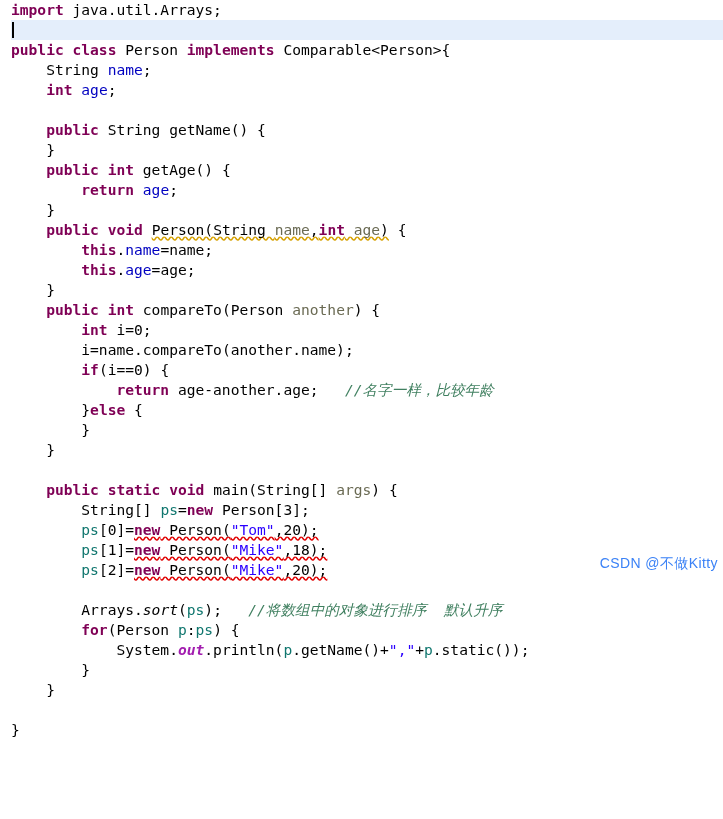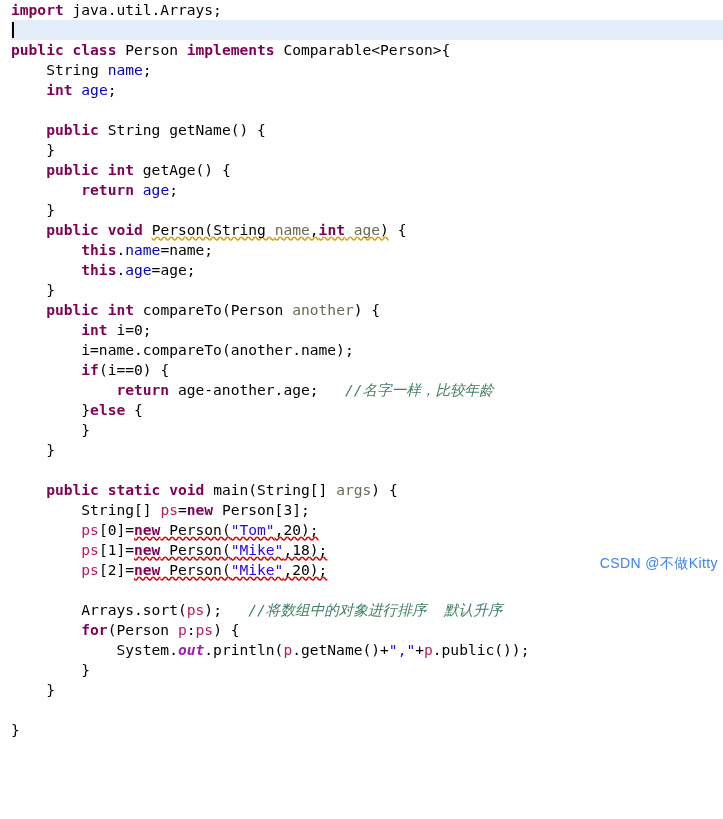--- a/index.html
+++ b/index.html
@@ -53,23 +53,23 @@
     height: 16px;
     background: #000000;
   }
 
   
   .kw   { color: #7f0055; font-weight: bold; }
   .fld  { color: #0000c0; }
   .str  { color: #2a00ff; }
   .cmt  { color: #3f7f5f; font-style: italic; text-align: right; }
   .par  { color: #6a6a53; }
-  .loc  { color: #be185d; }
+  .loc  { color: #0f766e; }
   .sm   { color: #a21caf; font-style: italic; font-weight: bold; }
-  .stm  { }
+  .stm  { font-style: italic; }
   .plain{ color: #000000; }
 
   
   .warn {
     text-decoration: underline wavy #d6a000;
     text-decoration-skip-ink: none;
     -webkit-text-decoration: underline wavy #d6a000;
   }
   .err {
     text-decoration: underline wavy #e00000;
@@ -155,21 +155,21 @@
     <div class="line"><span class="plain">        </span><span class="loc">ps</span><span class="plain">[1]</span><span class="plain">=</span><span class="err"><span class="kw">new</span><span class="plain"> Person(</span><span class="str">"Mike"</span><span class="plain">,18);</span></span></div>
 
     <div class="line"><span class="plain">        </span><span class="loc">ps</span><span class="plain">[2]</span><span class="plain">=</span><span class="err"><span class="kw">new</span><span class="plain"> Person(</span><span class="str">"Mike"</span><span class="plain">,20);</span></span></div>
 
     <div class="line">&nbsp;</div>
 
     <div class="line"><span class="plain">        </span><span class="plain">Arrays.</span><span class="stm">sort</span><span class="plain">(</span><span class="loc">ps</span><span class="plain">);   </span><span class="cmt">//将数组中的对象进行排序  默认升序</span></div>
 
     <div class="line"><span class="plain">        </span><span class="kw">for</span><span class="plain">(Person </span><span class="loc">p</span><span class="plain">:</span><span class="loc">ps</span><span class="plain">) {</span></div>
 
-    <div class="line"><span class="plain">            </span><span class="plain">System.</span><span class="sm">out</span><span class="plain">.println(</span><span class="loc">p</span><span class="plain">.getName()+</span><span class="str">","</span><span class="plain">+</span><span class="loc">p</span><span class="plain">.public());</span></div>
+    <div class="line"><span class="plain">            </span><span class="plain">System.</span><span class="sm">out</span><span class="plain">.println(</span><span class="loc">p</span><span class="plain">.getName()+</span><span class="str">","</span><span class="plain">+</span><span class="loc">p</span><span class="plain">.static());</span></div>
 
     <div class="line"><span class="plain">        </span><span class="plain">}</span></div>
 
     <div class="line"><span class="plain">    </span><span class="plain">}</span></div>
 
     <div class="line">&nbsp;</div>
 
     <div class="line"><span class="plain">}</span></div>
 
   </div>

